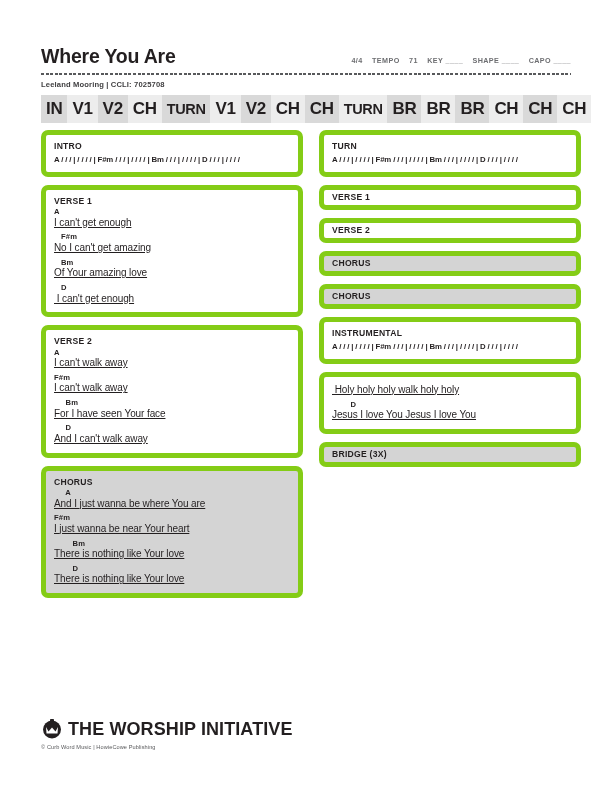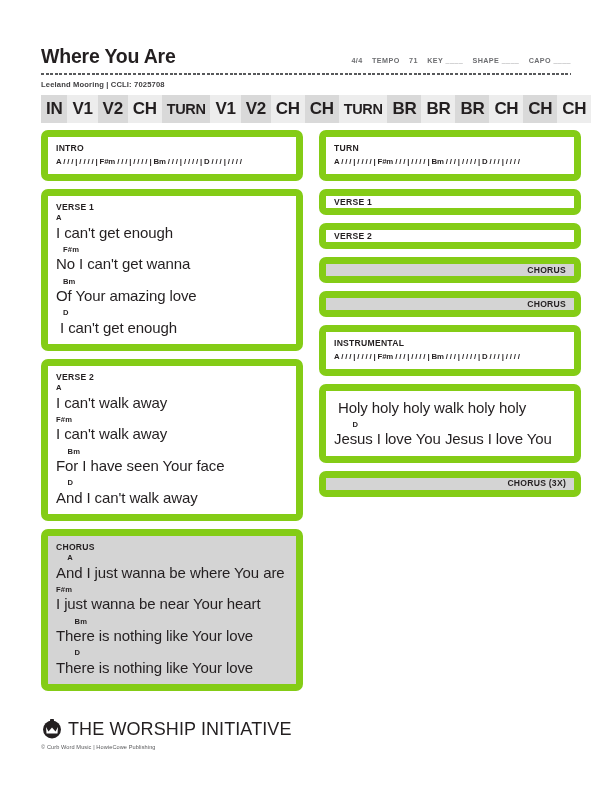--- a/index.html
+++ b/index.html
@@ -101,27 +101,27 @@
   .col {
     position: absolute;
     width: 262px;
   }
   .col-left  { left: 41px;  top: 130px; }
   .col-right { left: 319px; top: 130px; }
 
   .box {
     box-sizing: border-box;
     width: 262px;
-    border: 7px solid #84cc16;
+    border: 5px solid #84cc16;
     border-radius: 7px;
     background: #ffffff;
     padding: 6px 8px 7px 8px;
     margin-bottom: 8px;
   }
-  .box.shaded { background: #d4d4d4; justify-content: flex-end; }
+  .box.shaded { background: #d4d4d4; }
   .box.compact { padding: 6px 8px 6px 8px; }
 
   .sec-label {
     font-size: 8.6px;
     font-weight: bold;
     color: #231f20;
     letter-spacing: 0.25px;
     line-height: 1.2;
   }
 
@@ -139,25 +139,26 @@
   .cl { margin-top: 3px; }
   .cl .chord {
     font-size: 7.6px;
     font-weight: bold;
     color: #231f20;
     line-height: 1.25;
     white-space: pre;
     letter-spacing: 0.2px;
   }
   .cl .lyric {
-    font-size: 15px;
+    font-size: 10px;
     color: #231f20;
     line-height: 1.28;
     white-space: pre;
     letter-spacing: -0.1px;
+    text-decoration: underline;
   }
   .cl.first { margin-top: 1px; }
 
   .empty-box {
     height: 25px;
     display: flex;
     align-items: center;
   }
 
   
@@ -172,21 +173,21 @@
     align-items: center;
   }
   .logo {
     width: 22px;
     height: 22px;
     flex: 0 0 auto;
     margin-right: 5px;
   }
   .brand-text {
     font-size: 18px;
-    font-weight: normal;
+    font-weight: bold;
     letter-spacing: 0.1px;
     color: #231f20;
     line-height: 1;
   }
   .footer-copy {
     margin-top: 4px;
     font-size: 5.6px;
     color: #58595b;
     letter-spacing: 0.1px;
   }
@@ -240,21 +241,21 @@
 
     <div class="box">
       <div class="sec-label">VERSE 1</div>
       <div>
           <div class="cl first">
             <div class="chord">A</div>
             <div class="lyric">I can't get enough</div>
           </div>
           <div class="cl">
             <div class="chord">   F#m</div>
-            <div class="lyric">No I can't get wanna</div>
+            <div class="lyric">No I can't get amazing</div>
           </div>
           <div class="cl">
             <div class="chord">   Bm</div>
             <div class="lyric">Of Your amazing love</div>
           </div>
           <div class="cl">
             <div class="chord">   D</div>
             <div class="lyric"> I can't get enough</div>
           </div>
         </div>
@@ -340,21 +341,21 @@
             <div class="lyric"> Holy holy holy walk holy holy</div>
           </div>
           <div class="cl">
             <div class="chord">        D</div>
             <div class="lyric">Jesus I love You Jesus I love You</div>
           </div>
         </div>
     </div>
 
     <div class="box compact empty-box shaded">
-      <div class="sec-label">CHORUS (3X)</div>
+      <div class="sec-label">BRIDGE (3X)</div>
     </div>
 
   </div>
 
   <div class="footer">
     <div class="footer-brand">
       <span class="logo">
         <svg viewBox="0 0 44 44" width="22" height="22" aria-hidden="true">
           <circle cx="22" cy="23" r="18" fill="#231f20"></circle>
           <rect x="18" y="2" width="8" height="5" rx="1.5" fill="#231f20"></rect>

